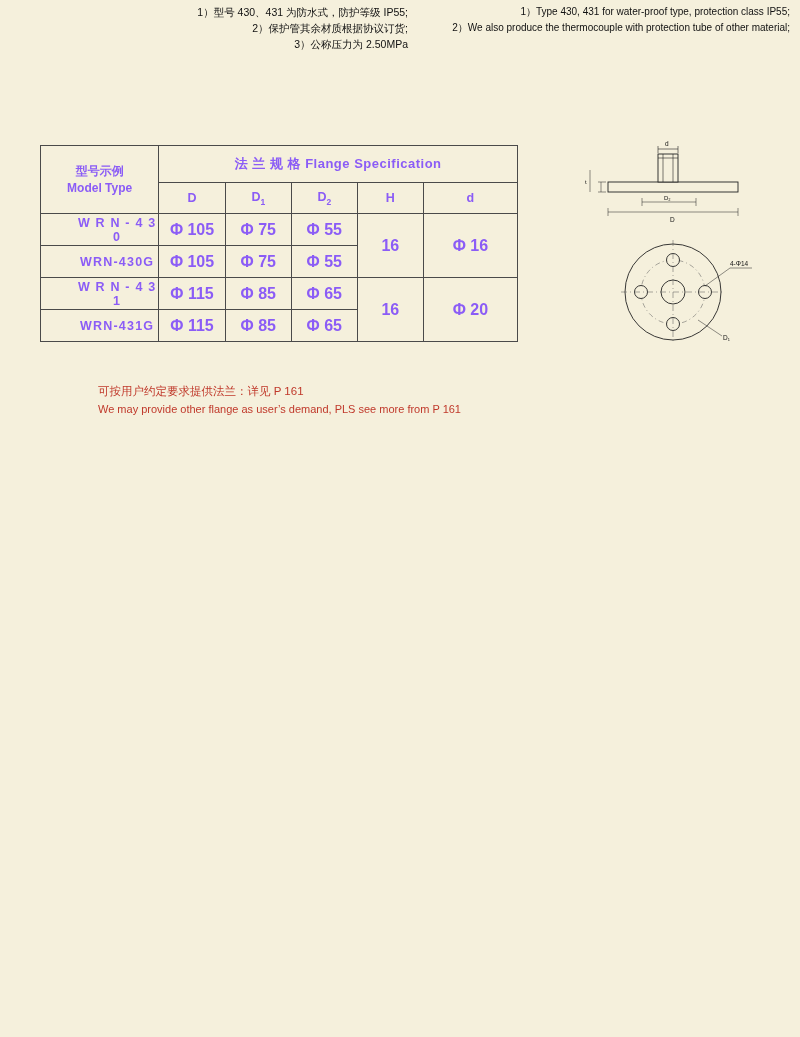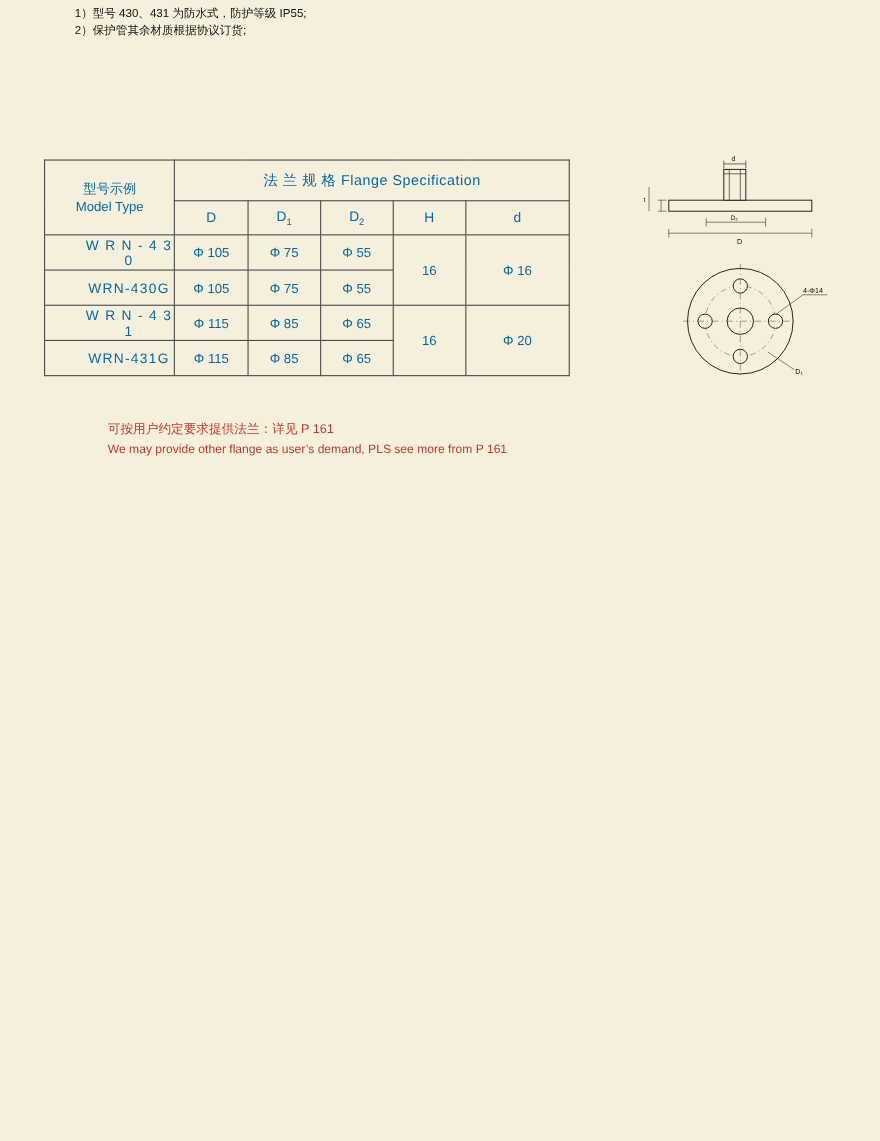--- a/index.html
+++ b/index.html
@@ -16,20 +16,21 @@
     overflow: hidden;
   }
 
   
   .notes {
     position: absolute;
     top: 0;
     left: 0;
     width: 800px;
     height: 60px;
+    text-align: right;
   }
   .notes-col {
     position: absolute;
     top: 4px;
   }
   .notes-col.cn { left: 68px; width: 340px; }
   .notes-col.en { left: 420px; width: 370px; }
 
   .note-line {
     font-size: 10.5px;
@@ -48,22 +49,22 @@
     left: 40px;
     top: 145px;
     border-collapse: collapse;
     width: 478px;
     background: transparent;
   }
   .spec-table td, .spec-table th {
     border: 1px solid #4a4a4a;
     text-align: center;
     vertical-align: middle;
-    font-weight: normal;
-    color: #0369a1;
+    font-weight: bold;
+    color: #8b5cf6;
   }
   .spec-table .hdr-model {
     width: 118px;
     height: 62px;
     font-size: 12px;
     line-height: 17px;
   }
   .spec-table .hdr-flange {
     font-size: 13px;
     height: 34px;
@@ -73,21 +74,21 @@
     height: 28px;
     font-size: 12.5px;
   }
   .spec-table .c-d   { width: 66px; }
   .spec-table .c-d1  { width: 66px; margin-top: 21px; }
   .spec-table .c-d2  { width: 66px; }
   .spec-table .c-h   { width: 66px; }
   .spec-table .c-dd  { width: 96px; }
   .spec-table .row-cell {
     height: 29px;
-    font-size: 12px;
+    font-size: 16px;
   }
   .spec-table .model-cell {
     font-size: 12.5px;
     letter-spacing: 1.2px;
     padding-left: 36px;
   }
   .spec-table sub {
     font-size: 8.5px;
     vertical-align: sub;
   }
@@ -119,22 +120,25 @@
     font-size: 11.5px;
   }
 </style>
 </head>
 <body>
 
 <div class="notes">
   <div class="notes-col cn">
     <div class="note-line">1）型号 430、431 为防水式，防护等级 IP55;</div>
     <div class="note-line">2）保护管其余材质根据协议订货;</div>
+    <div class="note-line">3）公称压力为 2.50MPa</div>
   </div>
   <div class="notes-col en">
+    <div class="note-line">1）Type 430, 431 for water-proof type, protection class IP55;</div>
+    <div class="note-line">2）We also produce the thermocouple with protection tube of other material;</div>
   </div>
 </div>
 
 <table class="spec-table">
   <tbody>
       <tr>
     <td class="hdr-model" rowspan="2">
       <div>型号示例</div>
       <div>Model Type</div>
     </td>

